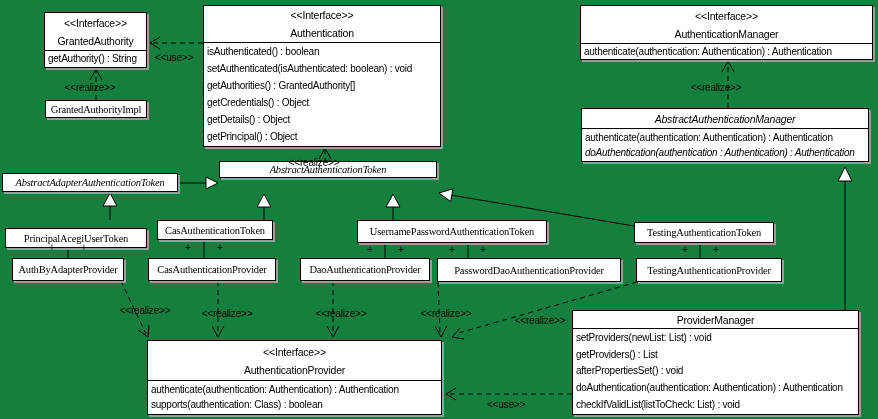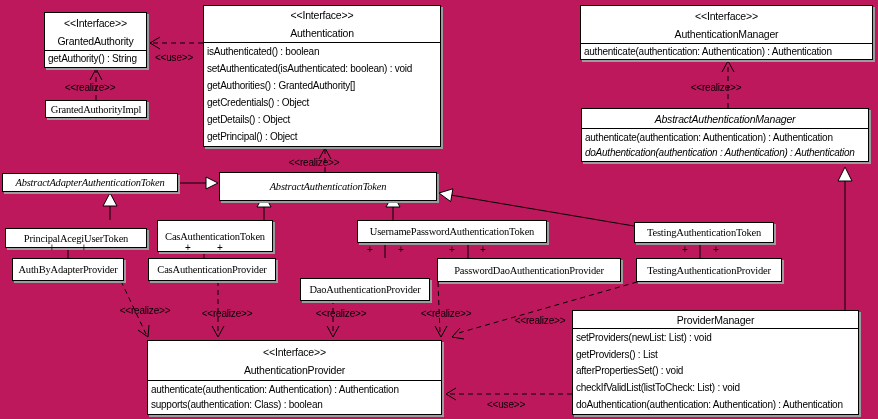--- a/index.html
+++ b/index.html
@@ -1,19 +1,19 @@
 <!DOCTYPE html>
 <html><head>
 <meta charset="utf-8">
 <style>
   html,body{margin:0;padding:0;}
   #stage{
     position:relative;
     width:878px;height:419px;
-    background:#be185d;
+    background:#15803d;
     overflow:hidden;
     font-family:"Liberation Sans", sans-serif;
     color:#000;
   }
   .class-box{
     position:absolute;
     background:#ffffff;
     border:1px solid #000;
     box-shadow:2px 2px 0 #9c9c9c;
     box-sizing:border-box;
@@ -195,49 +195,49 @@
     <div class="methods">
       <div class="method">authenticate(authentication: Authentication) : Authentication</div>
       <div class="method abstract">doAuthentication(authentication : Authentication) : Authentication</div>
     </div>
   </div>
 
   <div class="class-box single" style="left:2px;top:173px;width:176px;height:19px;">
     <span class="cname abstract">AbstractAdapterAuthenticationToken</span>
   </div>
 
-  <div class="class-box single" style="left:219px;top:172px;width:218px;height:29px;">
+  <div class="class-box single" style="left:219px;top:161px;width:218px;height:17px;">
     <span class="cname abstract">AbstractAuthenticationToken</span>
   </div>
 
   <div class="class-box single" style="left:5px;top:228px;width:142px;height:20px;text-align:right;">
     <span class="cname">PrincipalAcegiUserToken</span>
   </div>
 
-  <div class="class-box single" style="left:157px;top:220px;width:116px;height:32px;">
+  <div class="class-box single" style="left:157px;top:220px;width:116px;height:20px;">
     <span class="cname">CasAuthenticationToken</span>
   </div>
 
   <div class="class-box single" style="left:357px;top:220px;width:190px;height:23px;">
     <span class="cname">UsernamePasswordAuthenticationToken</span>
   </div>
 
   <div class="class-box single" style="left:634px;top:222px;width:140px;height:21px;">
     <span class="cname">TestingAuthenticationToken</span>
   </div>
 
   <div class="class-box single" style="left:12px;top:258px;width:112px;height:23px;">
     <span class="cname">AuthByAdapterProvider</span>
   </div>
 
   <div class="class-box single" style="left:148px;top:258px;width:128px;height:23px;">
     <span class="cname">CasAuthenticationProvider</span>
   </div>
 
-  <div class="class-box single" style="left:300px;top:258px;width:130px;height:23px;margin-top:20px;">
+  <div class="class-box single" style="left:300px;top:258px;width:130px;height:23px;">
     <span class="cname">DaoAuthenticationProvider</span>
   </div>
 
   <div class="class-box single" style="left:437px;top:258px;width:184px;height:24px;">
     <span class="cname">PasswordDaoAuthenticationProvider</span>
   </div>
 
   <div class="class-box single" style="left:636px;top:258px;width:146px;height:24px;">
     <span class="cname">TestingAuthenticationProvider</span>
   </div>
@@ -254,22 +254,22 @@
   </div>
 
   <div class="class-box" style="left:572px;top:310px;width:287px;height:105px;">
     <div class="titlebox" style="height:17px;">
       <span class="cname">ProviderManager</span>
     </div>
     <div class="methods">
       <div class="method">setProviders(newList: List) : void</div>
       <div class="method">getProviders() : List</div>
       <div class="method">afterPropertiesSet() : void</div>
+      <div class="method">doAuthentication(authentication: Authentication) : Authentication</div>
       <div class="method">checkIfValidList(listToCheck: List) : void</div>
-      <div class="method">doAuthentication(authentication: Authentication) : Authentication</div>
     </div>
   </div>
 
   <span class="edge-label" style="left:174px;top:57px;">&lt;&lt;use&gt;&gt;</span>
   <span class="edge-label" style="left:90px;top:87px;">&lt;&lt;realize&gt;&gt;</span>
   <span class="edge-label" style="left:314px;top:162px;">&lt;&lt;realize&gt;&gt;</span>
   <span class="edge-label" style="left:716px;top:87px;">&lt;&lt;realize&gt;&gt;</span>
   <span class="edge-label" style="left:145px;top:310px;">&lt;&lt;realize&gt;&gt;</span>
   <span class="edge-label" style="left:227px;top:313px;">&lt;&lt;realize&gt;&gt;</span>
   <span class="edge-label" style="left:341px;top:313px;">&lt;&lt;realize&gt;&gt;</span>

